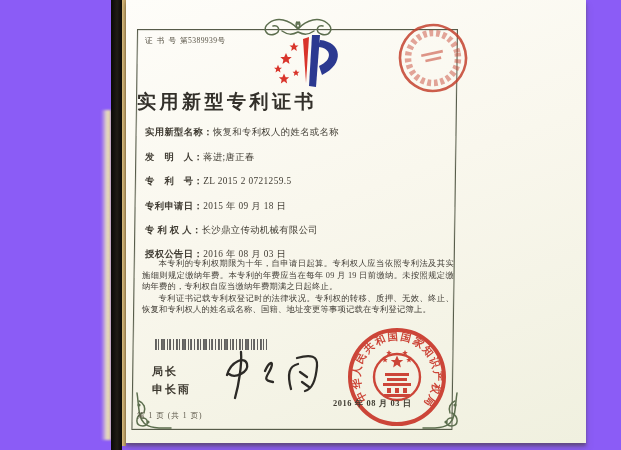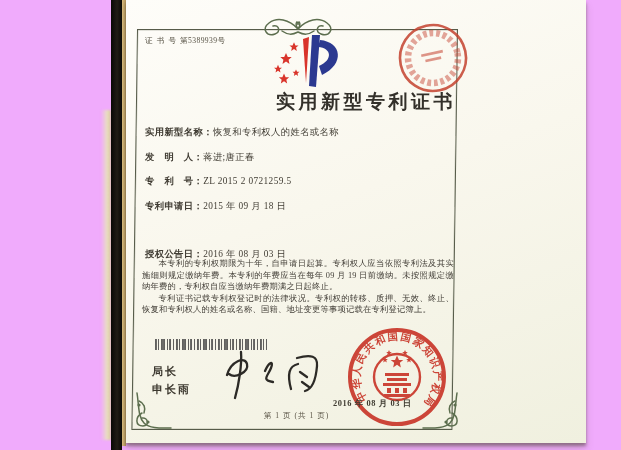--- a/index.html
+++ b/index.html
@@ -1,18 +1,18 @@
 <!DOCTYPE html>
 <html><head>
 <meta charset="utf-8">
 <style>
   html,body{margin:0;padding:0;background:#fff;}
   #photo{
     position:relative;width:621px;height:450px;overflow:hidden;
-    background:#f0abfc;
+    background:#8b5cf6;
     font-family:"Liberation Serif","DejaVu Serif",serif;
     color:#3a372f;
   }
   .abs{position:absolute;}
   
   #left-sliver{left:101px;top:110px;width:10px;height:330px;background:linear-gradient(90deg,rgba(234,222,190,0),#e9dec2 60%,#d9c79b);filter:blur(1px);}
   #book-edge{left:111px;top:0;width:11px;height:450px;background:linear-gradient(90deg,#090806,#201c15 55%,#0c0a07);}
   #paper-edge{left:122px;top:0;width:4px;height:446px;background:linear-gradient(90deg,#dcbf82,#b2935a);}
   
   #paper{
@@ -25,42 +25,42 @@
     left:11px;top:29px;width:319px;height:399px;
     border:1.4px solid #565b49;
     transform:skewX(-0.8deg);transform-origin:top left;
     box-shadow:inset 0 0 0 .4px rgba(86,91,73,.35);
   }
   .green-stroke{stroke:#5c6e4e;fill:none;stroke-width:1.5;stroke-linecap:round;}
   
   #cert-no{left:19px;top:36px;font-size:7.6px;letter-spacing:1.1px;color:#575245;}
   #cert-no .num{letter-spacing:.4px;}
   #logo{left:146px;top:31px;}
-  #title{left:11px;top:89px;width:319px;text-align:right;font-size:19px;font-weight:700;letter-spacing:3.5px;color:#33302a;}
+  #title{left:11px;top:89px;width:319px;text-align:left;font-size:19px;font-weight:700;letter-spacing:3.5px;color:#33302a;}
   
   .field{left:19px;font-size:9.3px;letter-spacing:.4px;white-space:nowrap;color:#403c33;}
   .field .lab{font-weight:600;text-align:center;}
   #f0{top:126px;} #f1{top:151px;} #f2{top:175px;} #f3{top:200px;} #f4{top:224px;} #f5{top:248px;}
   
   #paras{left:16px;top:258px;width:312px;font-size:8.3px;line-height:11.6px;text-align:justify;color:#45413a;letter-spacing:.2px;}
   #paras p{margin:0;text-indent:2em;}
   
   #barcode{left:29px;top:339px;width:112px;height:11px;opacity:.8;
     background:
       repeating-linear-gradient(90deg,#3c3c3c 0 1px,transparent 1px 3px),
       repeating-linear-gradient(90deg,#4a4a4a 0 2px,transparent 2px 7px);
   }
   
   #director{left:26px;top:362px;font-size:11px;font-weight:700;letter-spacing:2px;color:#3c382f;line-height:18px;}
   #signature{left:79px;top:344px;}
   
   #office-seal{left:211px;top:317px;}
   #seal-date{left:207px;top:398px;font-size:8.4px;letter-spacing:.6px;color:#3f3b31;z-index:6;font-weight:600;}
   #agency-seal{left:265px;top:16px;}
-  #footer{left:11px;top:411px;width:319px;text-align:center;font-size:7.6px;letter-spacing:1px;color:#5a5547;}
+  #footer{left:11px;top:411px;width:319px;font-size:7.6px;letter-spacing:1px;color:#5a5547;}
   .seal-red{fill:#c9372a;}
 </style>
 </head>
 <body>
 
 <div id="photo">
 
   <div id="left-sliver" class="abs"></div>
   <div id="book-edge" class="abs"></div>
   <div id="paper-edge" class="abs"></div>
@@ -121,20 +121,23 @@
       <span class="lab">实用新型名称：</span><span>恢复和专利权人的姓名或名称</span>
     </div>
     <div id="f1" class="abs field">
       <span class="lab">发　明　人：</span><span>蒋进;唐正春</span>
     </div>
     <div id="f2" class="abs field">
       <span class="lab">专　利　号：</span><span>ZL 2015 2 0721259.5</span>
     </div>
     <div id="f3" class="abs field">
       <span class="lab">专利申请日：</span><span>2015 年 09 月 18 日</span>
+    </div>
+    <div id="f4" class="abs field">
+      <span class="lab">专 利 权 人：</span><span>长沙鼎立传动机械有限公司</span>
     </div>
     <div id="f5" class="abs field">
       <span class="lab">授权公告日：</span><span>2016 年 08 月 03 日</span>
     </div>
 
     <div id="paras" class="abs">
       <p>本专利的专利权期限为十年，自申请日起算。专利权人应当依照专利法及其实施细则规定缴纳年费。本专利的年费应当在每年 09 月 19 日前缴纳。未按照规定缴纳年费的，专利权自应当缴纳年费期满之日起终止。</p>
       <p>专利证书记载专利权登记时的法律状况。专利权的转移、质押、无效、终止、恢复和专利权人的姓名或名称、国籍、地址变更等事项记载在专利登记簿上。</p>
     </div>
 

